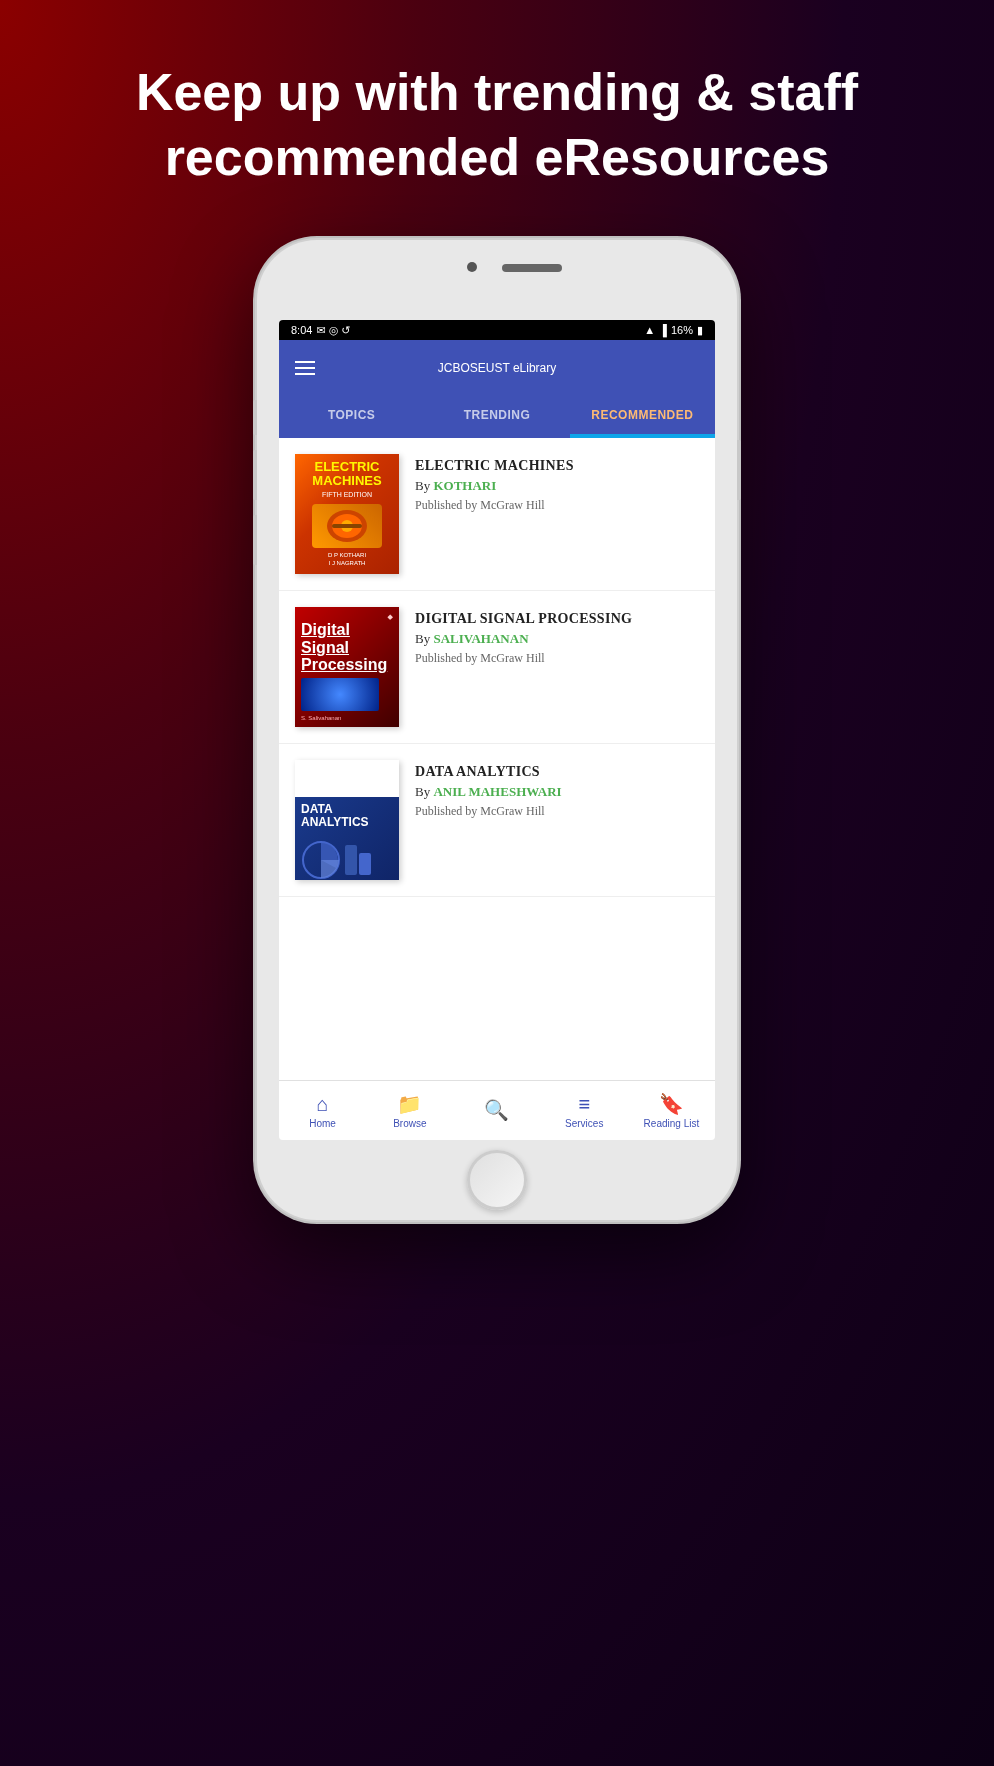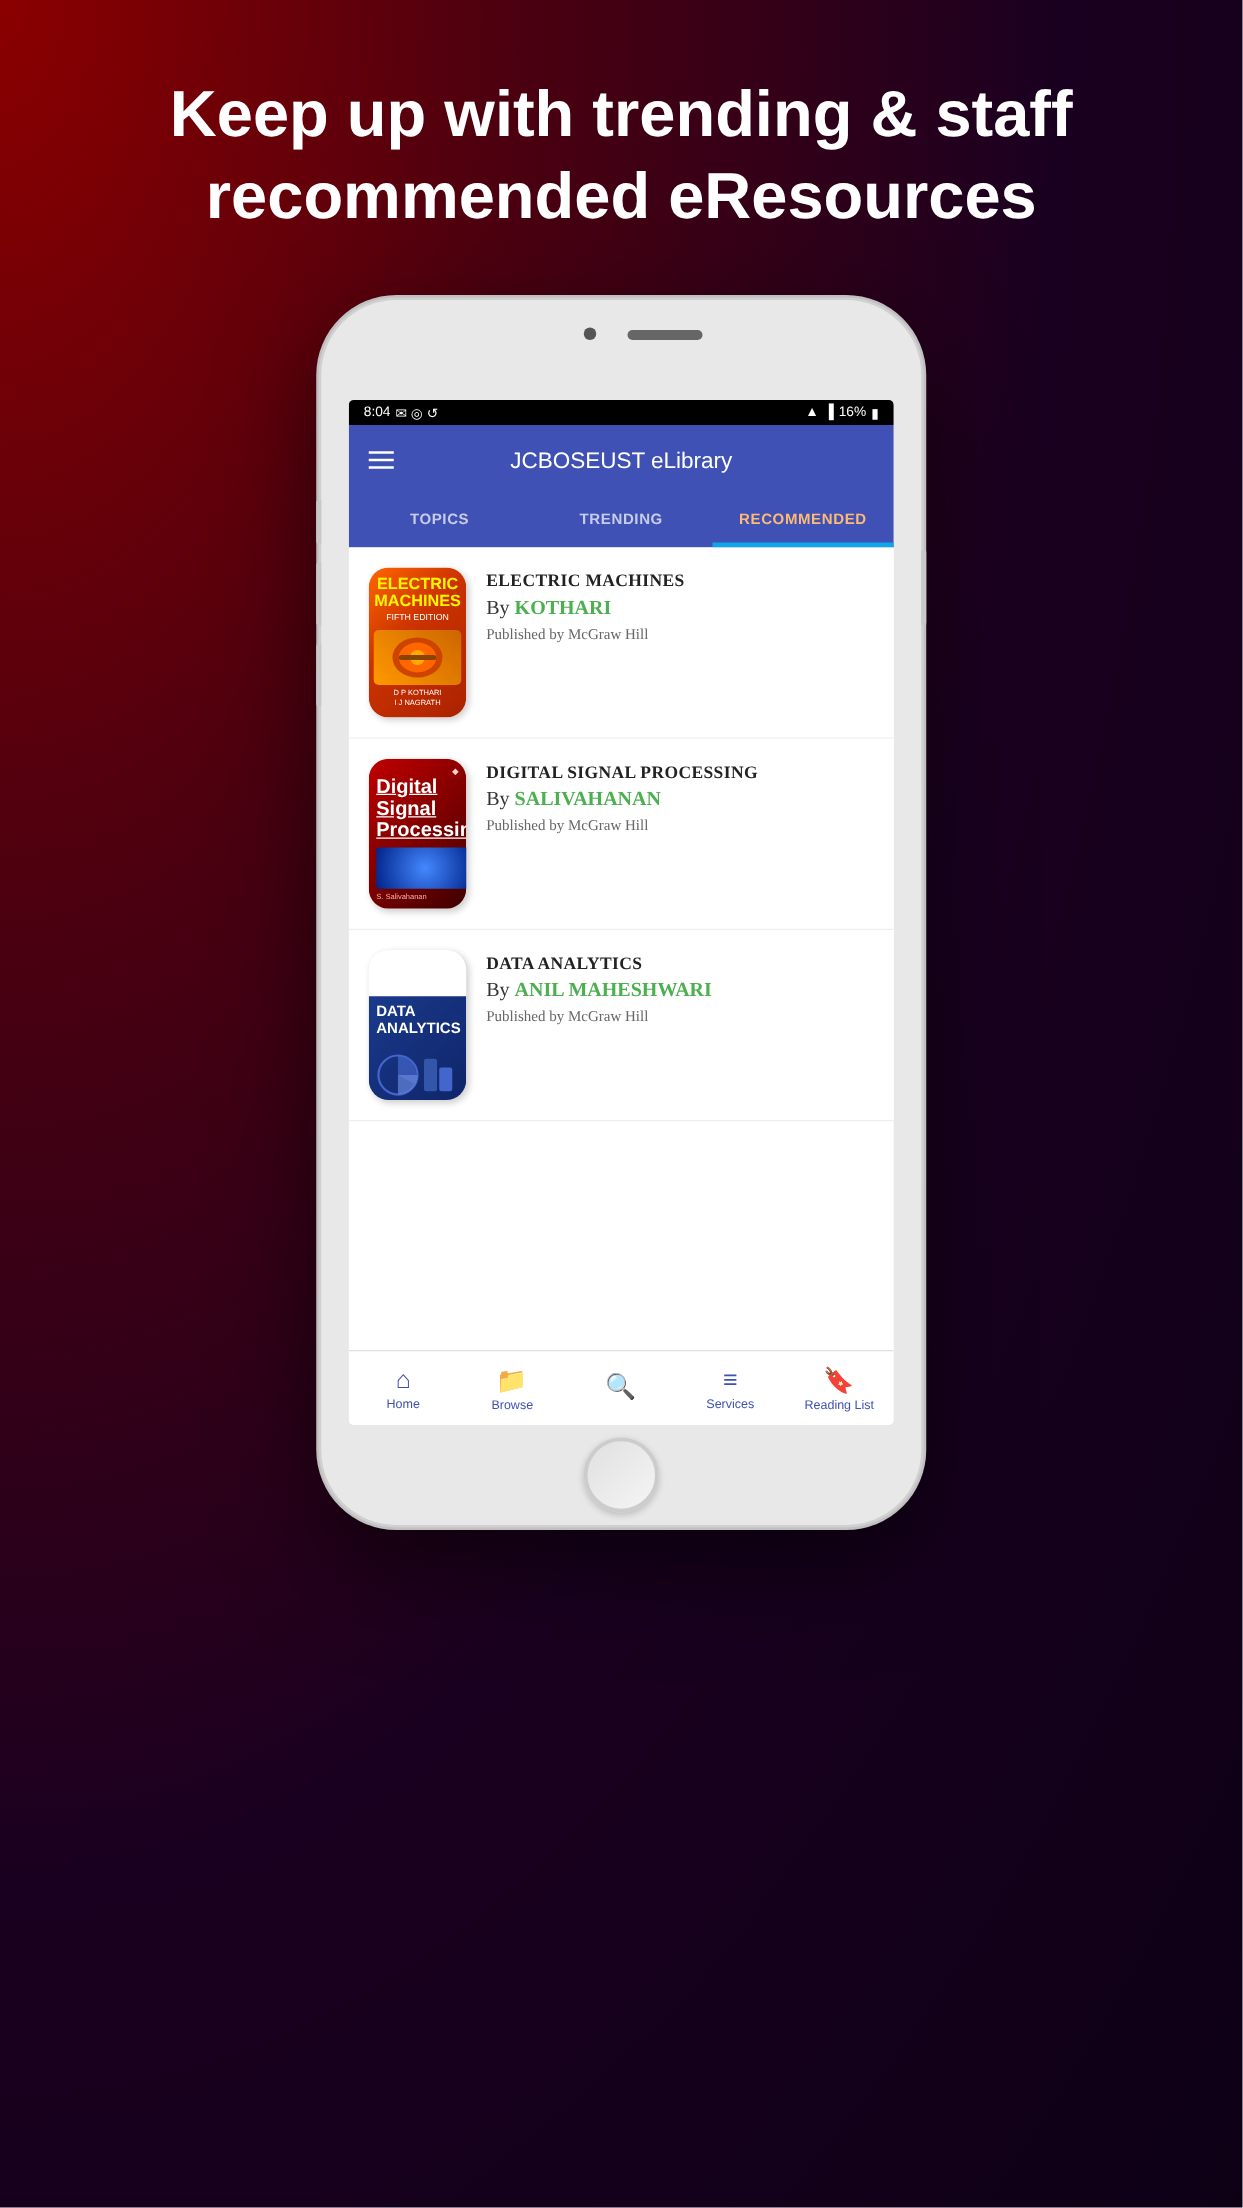--- a/index.html
+++ b/index.html
@@ -129,21 +129,21 @@
       cursor: pointer;
     }
 
     .hamburger-line {
       width: 20px;
       height: 2px;
       background: white;
     }
 
     .app-title {
-      font-size: 18px;
+      font-size: 12px;
       font-weight: 500;
       flex: 1;
       text-align: center;
       padding-right: 36px;
     }
 
     
     .tabs-bar {
       background: #3f51b5;
       display: flex;
@@ -188,23 +188,23 @@
     .book-item {
       display: flex;
       padding: 16px;
       border-bottom: 1px solid #eeeeee;
       align-items: flex-start;
       gap: 16px;
       background: #fff;
     }
 
     .book-cover {
-      width: 78px;
+      width: 104px;
       height: 120px;
-      border-radius: 16px;
+      border-radius: 0;
       flex-shrink: 0;
       overflow: hidden;
       box-shadow: 2px 2px 6px rgba(0,0,0,0.2);
     }
 
     
     .cover-electric {
       background: linear-gradient(135deg, #ff6600 0%, #cc3300 40%, #aa2200 100%);
       display: flex;
       flex-direction: column;
@@ -333,21 +333,21 @@
 
     .book-title-text {
       font-size: 14px;
       font-weight: 700;
       color: #222;
       text-transform: uppercase;
       letter-spacing: 0.3px;
     }
 
     .book-author {
-      font-size: 16px;
+      font-size: 13px;
       color: #333;
     }
 
     .author-name {
       color: #4caf50;
       font-weight: 600;
     }
 
     .book-publisher {
       font-size: 12px;

